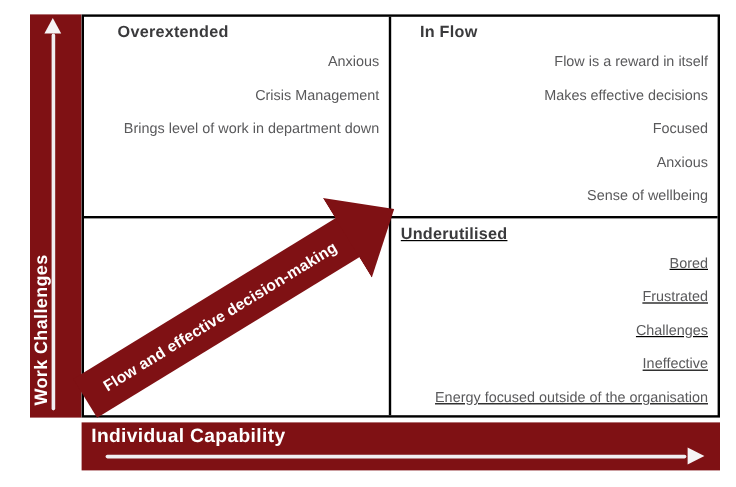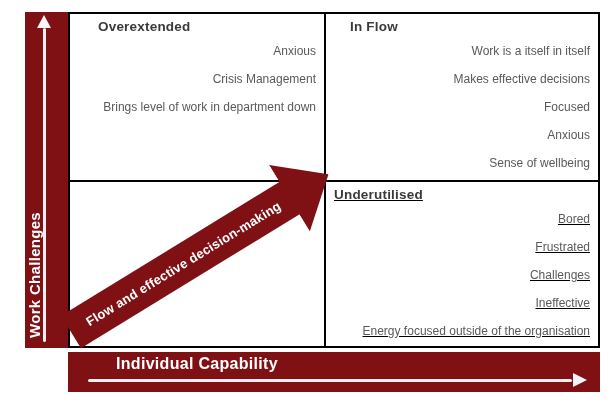--- a/index.html
+++ b/index.html
@@ -159,21 +159,20 @@
   }
   .xbar-label {
     position: absolute;
     left: 8px;
     top: 3px;
     color: #ffffff;
     font-size: 16px;
     font-weight: bold;
     letter-spacing: 0.3px;
     white-space: nowrap;
-    margin-left: 40px;
   }
   .xbar-line {
     position: absolute;
     left: 20px;
     right: 28px;
     top: 27px;
     height: 3px;
     background: #F1EEF1;
     border-radius: 2px;
   }
@@ -205,21 +204,21 @@
 
     <div class="quad q-tl">
       <div class="q-title">Overextended</div>
       <div class="q-item">Anxious</div>
       <div class="q-item">Crisis Management</div>
       <div class="q-item">Brings level of work in department down</div>
     </div>
 
     <div class="quad q-tr">
       <div class="q-title">In Flow</div>
-      <div class="q-item">Work is a itself in itself</div>
+      <div class="q-item">Flow is a reward in itself</div>
       <div class="q-item">Makes effective decisions</div>
       <div class="q-item">Focused</div>
       <div class="q-item">Anxious</div>
       <div class="q-item">Sense of wellbeing</div>
     </div>
 
     <div class="quad q-bl"></div>
 
     <div class="quad q-br">
       <div class="q-title">Underutilised</div>

